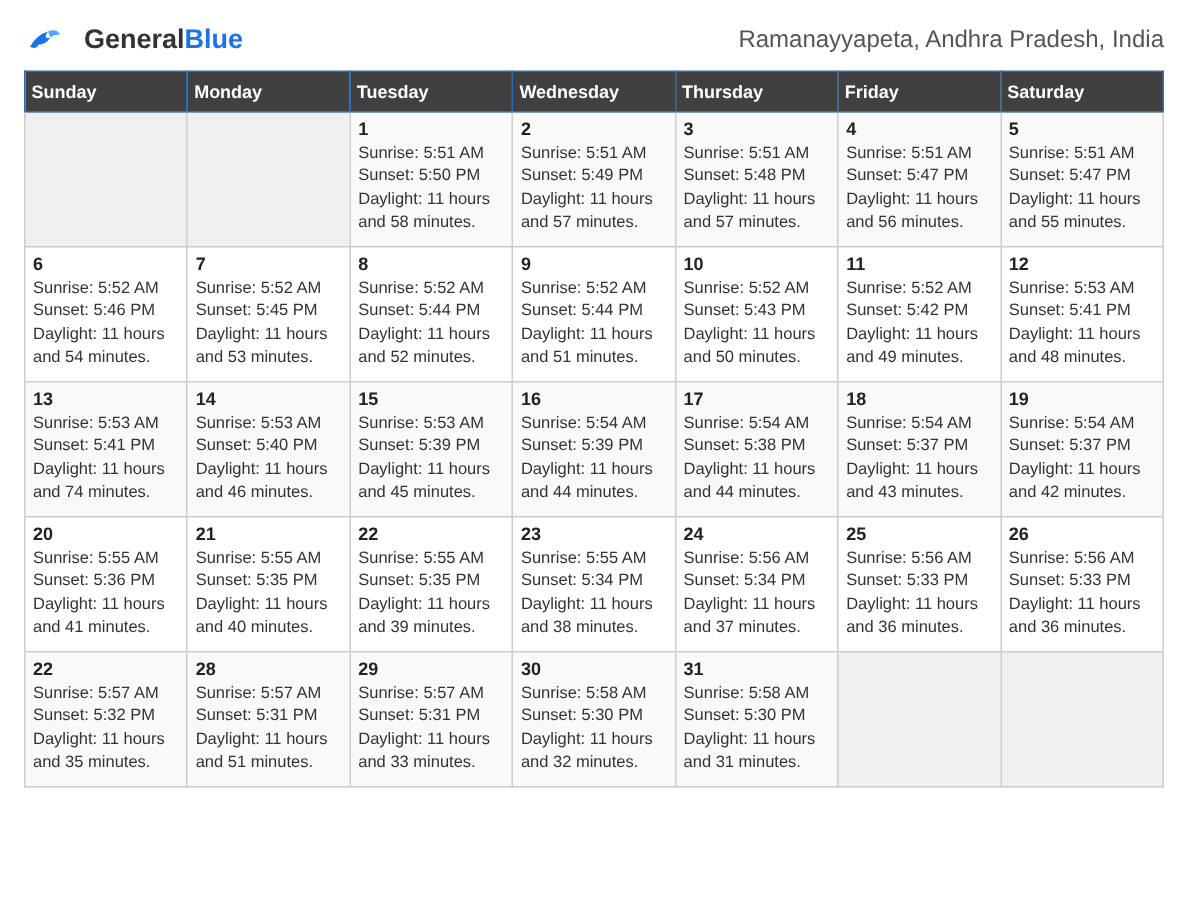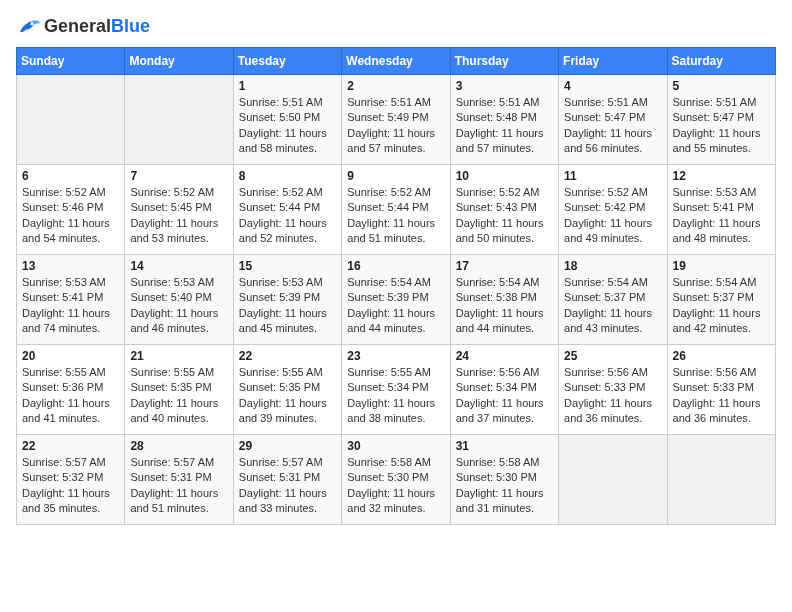--- a/index.html
+++ b/index.html
@@ -12,21 +12,21 @@
     }
     .header-area {
       display: flex;
       justify-content: space-between;
       align-items: flex-start;
       margin-bottom: 10px;
     }
     .logo {
       display: flex;
       align-items: center;
-      gap: 4px;
+      gap: 16px;
       text-align: right;
     }
     .logo-text-general {
       font-size: 18px;
       font-weight: bold;
       color: #333;
     }
     .logo-text-blue {
       font-size: 18px;
       font-weight: bold;
@@ -49,21 +49,21 @@
       font-size: 16px;
       color: #555;
       margin-top: 2px;
     }
     .calendar {
       width: 100%;
       border-collapse: collapse;
       font-size: 10.5px;
     }
     .calendar thead tr th {
-      background-color: #3b82f6;
+      background-color: #404040;
       color: white;
       padding: 6px 4px;
       text-align: left;
       font-size: 12px;
       border: 1px solid #2d6db5;
     }
     .calendar tbody tr td {
       border: 1px solid #ccc;
       vertical-align: top;
       padding: 4px 5px;
@@ -101,20 +101,21 @@
   <div class="logo">
     <svg class="logo-bird" viewBox="0 0 30 25" xmlns="http://www.w3.org/2000/svg">
       <path d="M5 18 Q10 8 20 5 Q15 12 22 10 Q18 16 12 16 Q10 20 5 18Z" fill="#1a73e8"></path>
       <path d="M20 5 Q28 2 30 8 Q25 7 22 10 Q21 7 20 5Z" fill="#4da6ff"></path>
     </svg>
     <div>
       <span class="logo-text-general">General</span><span class="logo-text-blue">Blue</span>
     </div>
   </div>
   <div class="title-area">
+    <div class="location-title">Ramanayyapeta, Andhra Pradesh, India</div>
   </div>
 </div>
 
 <table class="calendar">
   <thead>
     <tr>
     <th>Sunday</th>
         <th>Monday</th>
         <th>Tuesday</th>
         <th>Wednesday</th>

